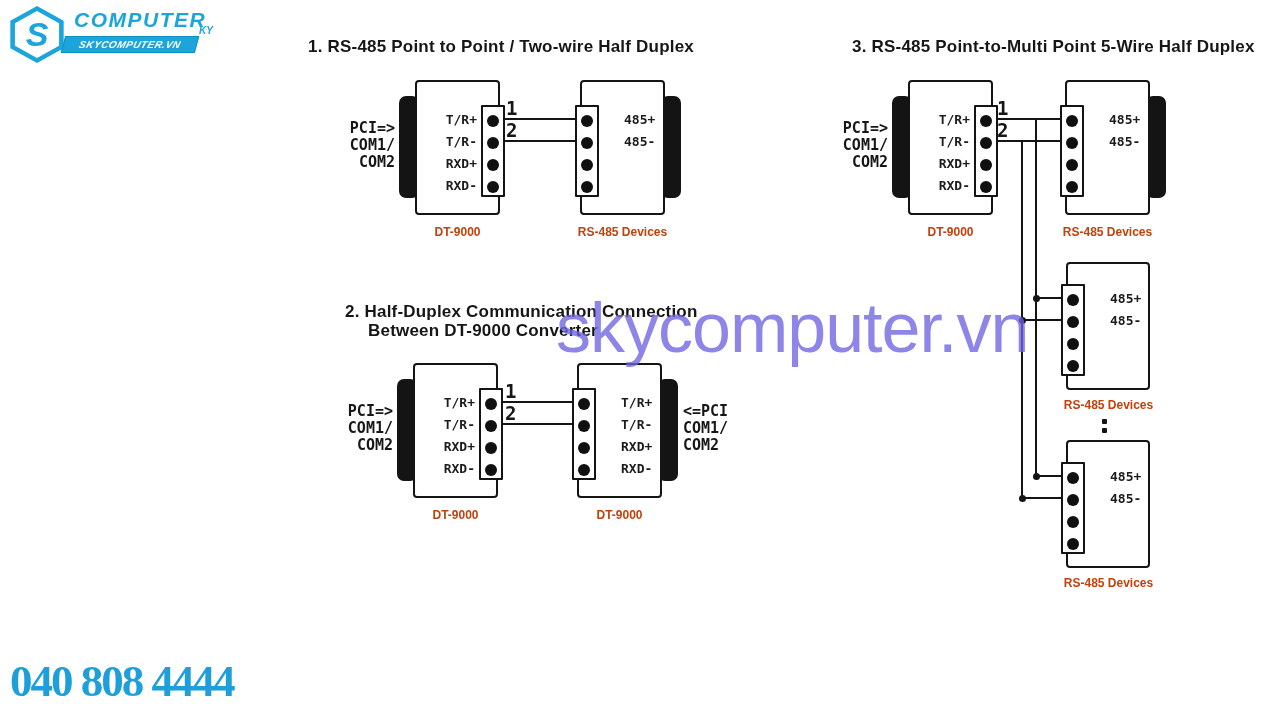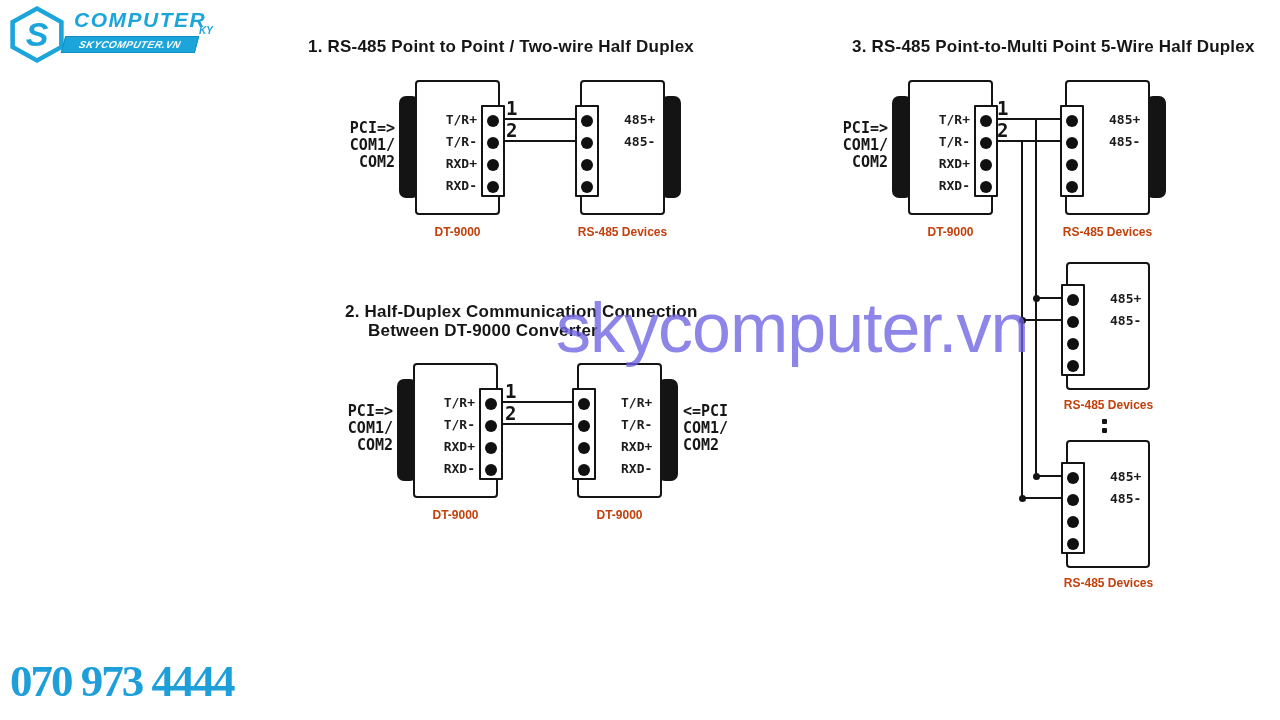--- a/index.html
+++ b/index.html
@@ -262,15 +262,15 @@
     <div class="conn conn-left small-off">
       <span class="dot"></span>
       <span class="dot"></span>
       <span class="dot"></span>
       <span class="dot"></span>
     </div>
     <div class="unit-label small-off">RS-485 Devices</div>
   </div>
 
   <div class="watermark">skycomputer.vn</div>
-  <div class="phone">070 973 4444</div>
+  <div class="phone">040 808 4444</div>
 
 </div>
 
 </body></html>

